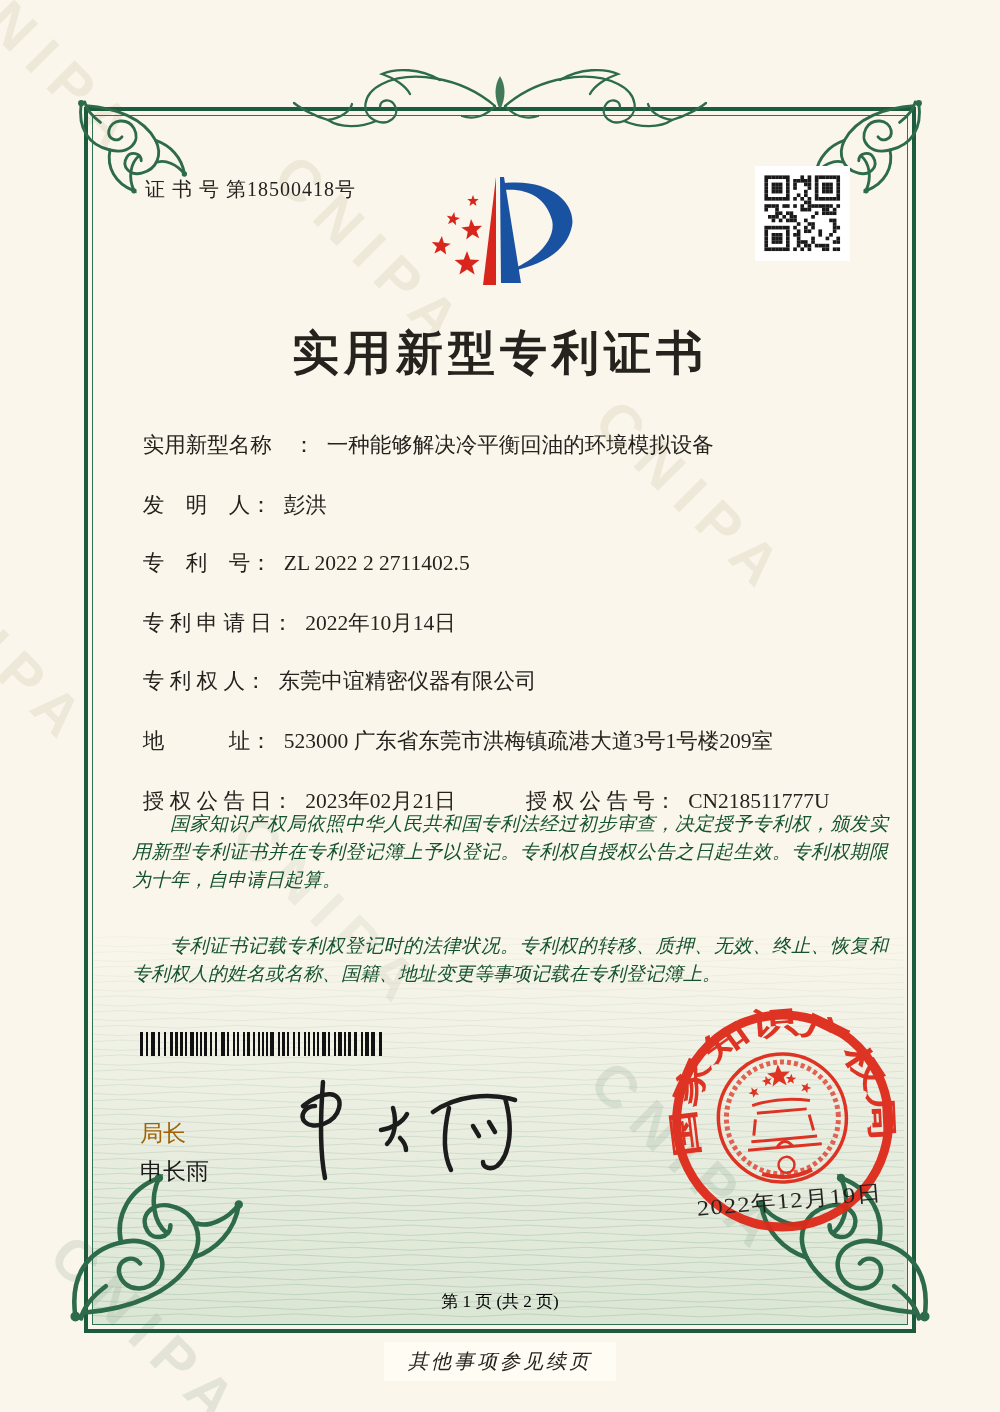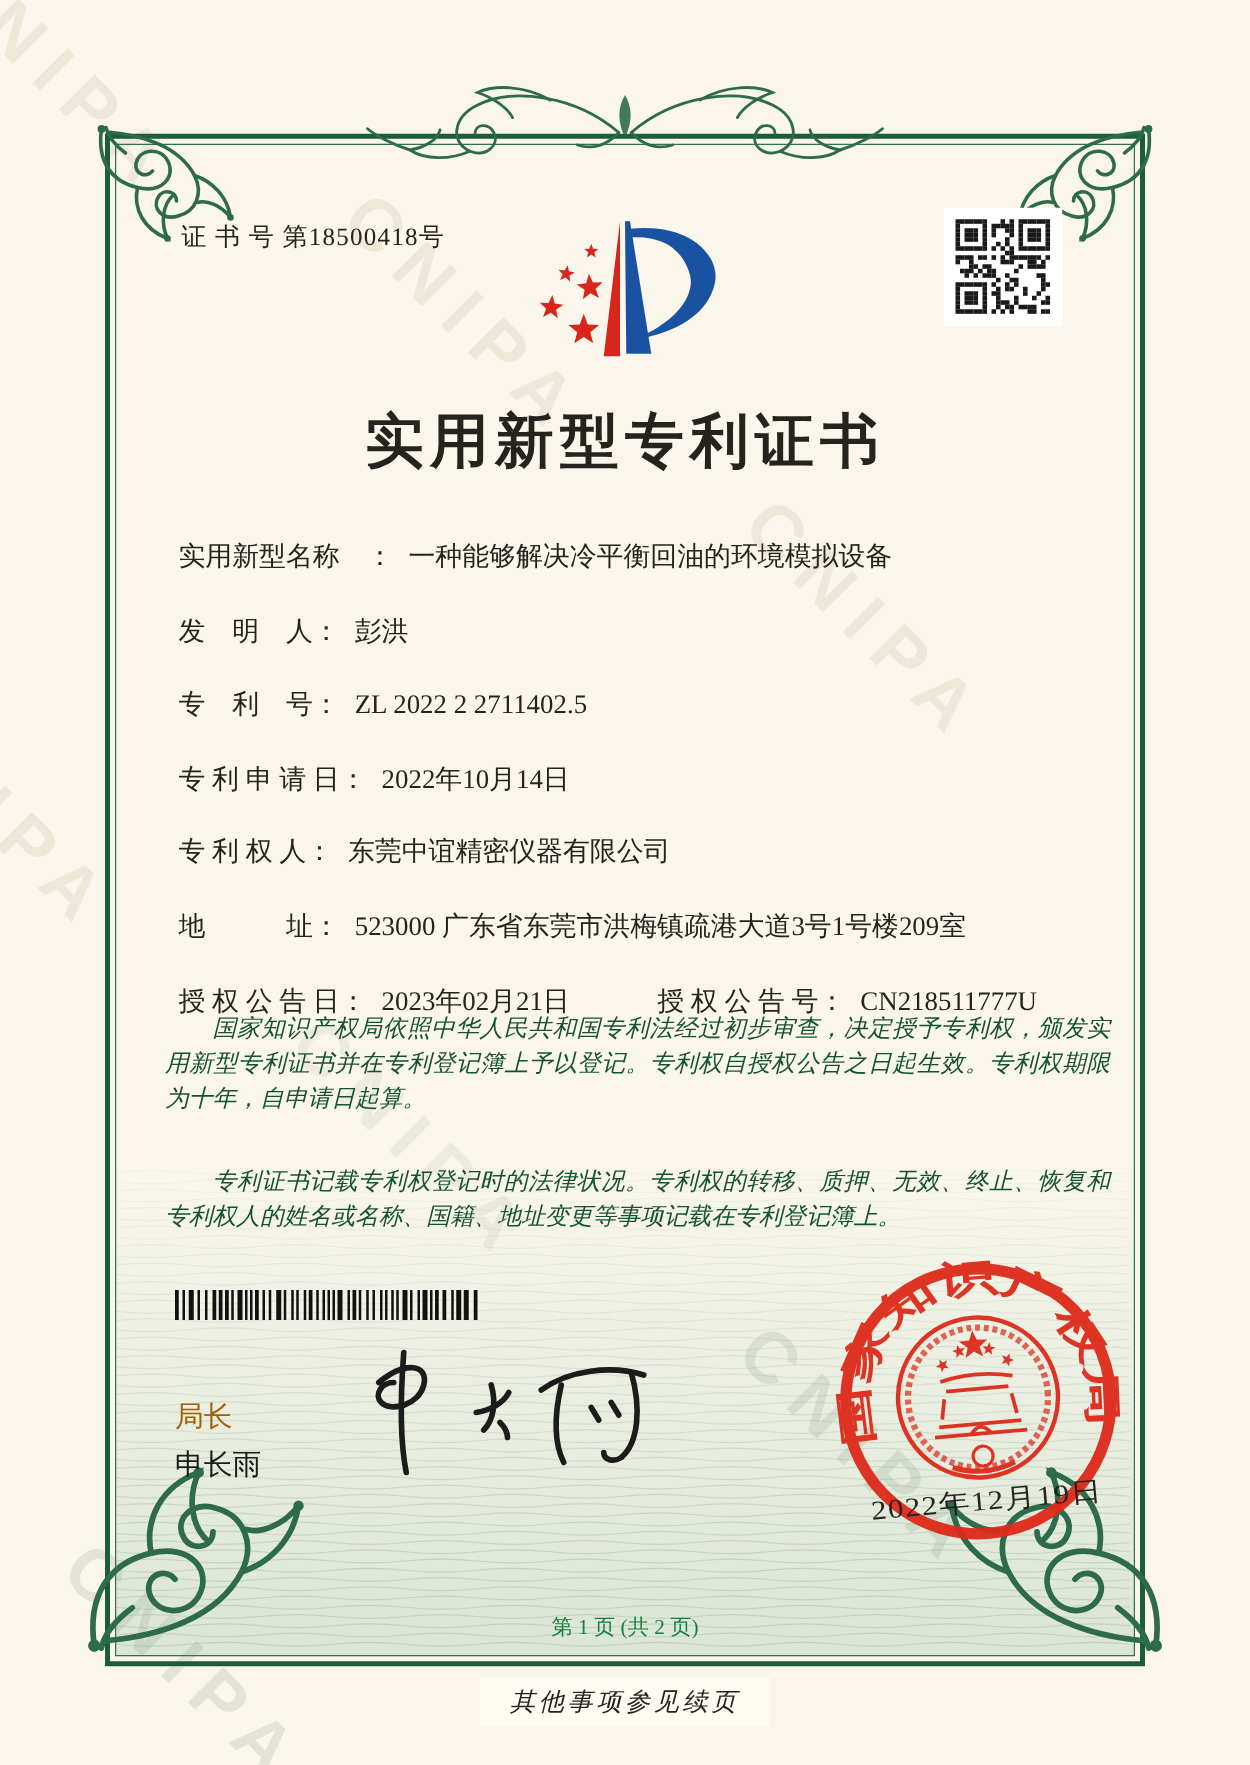--- a/index.html
+++ b/index.html
@@ -49,21 +49,21 @@
         text-align:justify;text-indent:2em;font-size:19px;line-height:28px;font-style:italic;color:#14532d;}
   .p1{top:810px;} .p2{top:899px;margin-top:33px;}
   #barcode{position:absolute;left:140px;top:1032px;width:258px;height:24px;z-index:2;display:flex;align-items:stretch;}
   #barcode i{display:block;background:#111;height:100%;}
   .director-title{position:absolute;left:140px;top:1118px;z-index:3;
     font-family:"Liberation Sans","DejaVu Sans",sans-serif;font-size:23px;color:#a16207;}
   .director-name{position:absolute;left:140px;top:1156px;z-index:3;
     font-family:"Liberation Sans","DejaVu Sans",sans-serif;font-size:23px;color:#1b1b1b;}
   .signature{position:absolute;left:265px;top:1078px;z-index:3;}
   .seal{position:absolute;left:658px;top:1000px;z-index:4;transform:rotate(-5deg);opacity:0.95;}
-  .page-info{position:absolute;left:0;right:0;top:1290px;text-align:center;font-size:17px;z-index:2;color:#15803d;}
+  .page-info{position:absolute;left:0;right:0;top:1290px;text-align:center;font-size:17px;z-index:2;color:#000000;}
   .note{position:absolute;left:50%;top:1342px;transform:translateX(-50%);z-index:2;
         background:#fffcf4;padding:6px 24px;font-size:20px;font-style:italic;letter-spacing:3px;white-space:nowrap;}
 </style>
 </head>
 <body>
 
 <div class="watermark w1">CNIPA</div>
 <div class="watermark w2">CNIPA</div>
 <div class="watermark w3">CNIPA</div>
 <div class="watermark w4">CNIPA</div>

